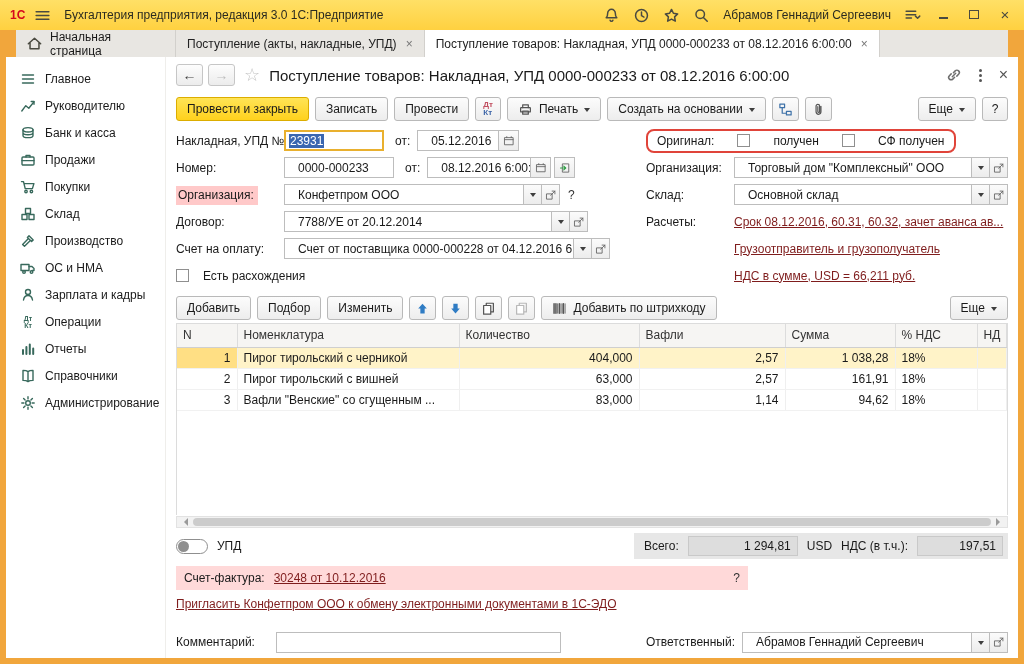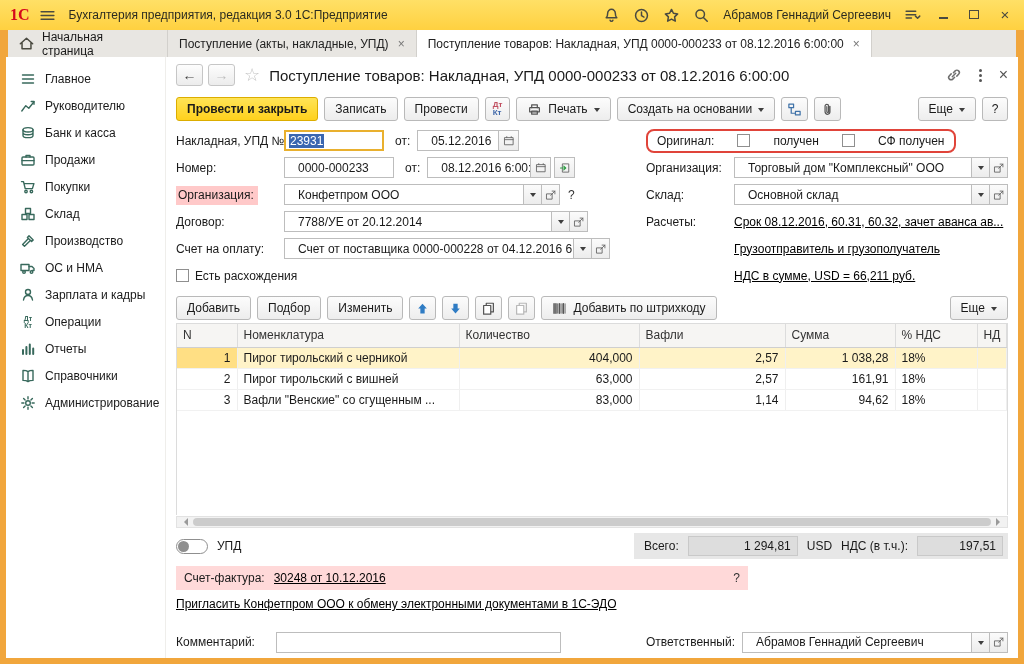--- a/index.html
+++ b/index.html
@@ -2,33 +2,33 @@
 <html><head>
 <meta charset="utf-8">
 <style>
   *{box-sizing:border-box;margin:0;padding:0}
   html,body{width:1024px;height:664px;overflow:hidden}
   body{font-family:"Liberation Sans","DejaVu Sans",sans-serif;font-size:12px;color:#1a1a1a}
   .window{width:1024px;height:664px;background:#F1A63C;display:flex;flex-direction:column}
 
   
   .titlebar{height:30px;flex:none;display:flex;align-items:center;gap:9px;padding:0 10px;background:linear-gradient(#FFE066,#FFD140)}
-  .logo{color:#D6081C;font-weight:700;font-size:16px;font-family:Liberation Serif, serif}
+  .logo{color:#D6081C;font-weight:700;font-size:12px;font-family:Liberation Sans, sans-serif}
   .tb-icon{width:17px;height:17px;color:#4A4A40;display:inline-flex;cursor:pointer;flex:none}
   .tb-icon svg{width:100%;height:100%;stroke:currentColor;fill:none;stroke-width:1.4;stroke-linecap:round;stroke-linejoin:round}
   .tb-title{margin-left:4px;color:#2B2B20;white-space:nowrap}
   .tb-right{margin-left:auto;display:flex;align-items:center;gap:13px}
   .tb-user{color:#2B2B20;cursor:pointer;white-space:nowrap}
   .winbtn{width:18px;height:18px;display:inline-flex;align-items:flex-start;justify-content:center;color:#4A4A40;cursor:pointer}
   .min-glyph{width:9px;height:2px;background:#4A4A40;margin-top:11px}
   .max-glyph{width:10px;height:9px;border:1.5px solid #4A4A40;margin-top:4px}
   .close-glyph{font-size:15px;line-height:18px}
 
   
-  .tabbar{height:27px;flex:none;margin:0 8px;background:#E8E6E2;display:flex;align-items:stretch;overflow:hidden}
+  .tabbar{height:27px;flex:none;margin:0 16px;background:#E8E6E2;display:flex;align-items:stretch;overflow:hidden}
   .home-tab{width:160px;flex:none;display:flex;align-items:center;gap:7px;padding:0 10px;border-right:1px solid #D2D0CC;cursor:pointer}
   .tab{display:flex;align-items:center;gap:9px;padding:0 11px;border-right:1px solid #D2D0CC;white-space:nowrap;color:#222;cursor:pointer}
   .tab .x{color:#777;font-size:12px;cursor:pointer}
   .tab.active{background:#fff}
 
   
   .main{flex:1;margin:0 6px 6px;background:#fff;display:flex;overflow:hidden}
   .sidebar{width:160px;flex:none;padding-top:8px;border-right:1px solid #EFEEEB}
   .side-item{height:27px;display:flex;align-items:center;gap:9px;padding-left:14px;cursor:pointer;white-space:nowrap}
   .side-icon{width:16px;height:16px;color:#38695C;display:inline-flex;flex:none;align-items:center;justify-content:center}
@@ -47,21 +47,21 @@
   .head-right{margin-left:auto;display:flex;align-items:center;gap:13px;flex:none;padding-left:8px}
   .hr-icon{width:16px;height:16px;color:#6E6E6E;display:inline-flex;cursor:pointer}
   .hr-icon svg{width:100%;height:100%;stroke:currentColor;fill:none;stroke-width:1.5;stroke-linecap:round;stroke-linejoin:round}
   .vdots{display:inline-flex;flex-direction:column;gap:2px;cursor:pointer;padding:1px 4px}
   .vdots i{width:3px;height:3px;border-radius:50%;background:#555}
   .head-close{font-size:16px;color:#555;cursor:pointer}
 
   
   .toolbar{height:32px;flex:none;display:flex;align-items:center;gap:6px;padding:0 10px}
   .btn{height:24px;display:inline-flex;align-items:center;gap:6px;padding:0 10px;background:linear-gradient(#FCFCFC,#EDEDED);border:1px solid #B9B9B9;border-radius:3px;cursor:pointer;white-space:nowrap;color:#1a1a1a;flex:none}
-  .btn.primary{background:linear-gradient(#FFE456,#FFD11D);border-color:#DCAD00;font-weight:700}
+  .btn.primary{background:linear-gradient(#FFE456,#FFD11D);border-color:#DCAD00;font-weight:400}
   .btn.icon-only{padding:0 5px}
   .caret{width:0;height:0;border:3.5px solid transparent;border-top:4px solid #3E3E3E;margin-top:4px}
   .btn-icon{width:15px;height:15px;display:inline-flex;color:#555}
   .btn-icon svg{width:100%;height:100%;stroke:currentColor;fill:none;stroke-width:1.3;stroke-linecap:round;stroke-linejoin:round}
   .dtkt-btn{display:flex;flex-direction:column;font-size:8px;line-height:8px;font-weight:700;padding:0 2px}
   .dtkt-btn .dt{color:#C14F60}.dtkt-btn .kt{color:#3E66A8}
   .sp{flex:1}
 
   
   .form{flex:none;display:flex;padding:2px 10px 4px}
@@ -75,23 +75,23 @@
   .inp.hl{border:2px solid #E9B02E;padding:0 3px}
   .seltext{background:#3A66B0;color:#fff;padding:0 1px}
   .fgroup{display:inline-flex;align-items:center}
   .fbtn{width:18px;height:21px;flex:none;border:1px solid #BDBDBD;border-left:none;background:linear-gradient(#FBFBFB,#ECECEC);display:inline-flex;align-items:center;justify-content:center;cursor:pointer}
   .fbtn svg{width:12px;height:12px;stroke:#666;fill:none;stroke-width:1.2;stroke-linecap:round;stroke-linejoin:round}
   .fbtn.solo{border-left:1px solid #BDBDBD;margin-left:3px;width:21px}
   .datebtn{width:20px}
   .lbl-q{color:#333;margin-left:8px;cursor:pointer}
   .ot{padding:0 7px 0 11px;flex:none}
   .cb{width:13px;height:13px;border:1px solid #8F8F8F;background:#fff;flex:none;display:inline-block;cursor:pointer}
-  .cb-label{margin-left:6px;white-space:nowrap}
+  .cb-label{margin-left:14px;white-space:nowrap}
   .redbox{display:inline-flex;align-items:center;border:2px solid #E0443A;border-radius:8px;padding:3px 9px;gap:23px}
-  .link{color:#000000;text-decoration:underline;cursor:pointer;white-space:nowrap;overflow:hidden;text-overflow:ellipsis}
+  .link{color:#7f1d1d;text-decoration:underline;cursor:pointer;white-space:nowrap;overflow:hidden;text-overflow:ellipsis}
   .flex-min{flex:1;min-width:0}
 
   
   .items-toolbar{height:30px;flex:none;display:flex;align-items:center;gap:6px;padding:0 10px}
   .table-wrap{height:192px;flex:none;display:flex;flex-direction:column;margin:0 10px;border:1px solid #DCDCDC;border-bottom:none}
   table.grid{border-collapse:collapse;width:100%;table-layout:fixed}
   .grid th{background:#F6F5F3;border-right:1px solid #DCDCDC;border-bottom:1px solid #CFCFCF;font-weight:400;text-align:left;padding:3px 6px;height:23px;white-space:nowrap;overflow:hidden;color:#333;cursor:pointer}
   .grid td{border-right:1px solid #EFEFEF;border-bottom:1px solid #F1F1F1;padding:2px 6px;height:21px;white-space:nowrap;overflow:hidden;cursor:pointer}
   .grid .num{text-align:right}
   tr.sel td{background:#FFF3C8}

